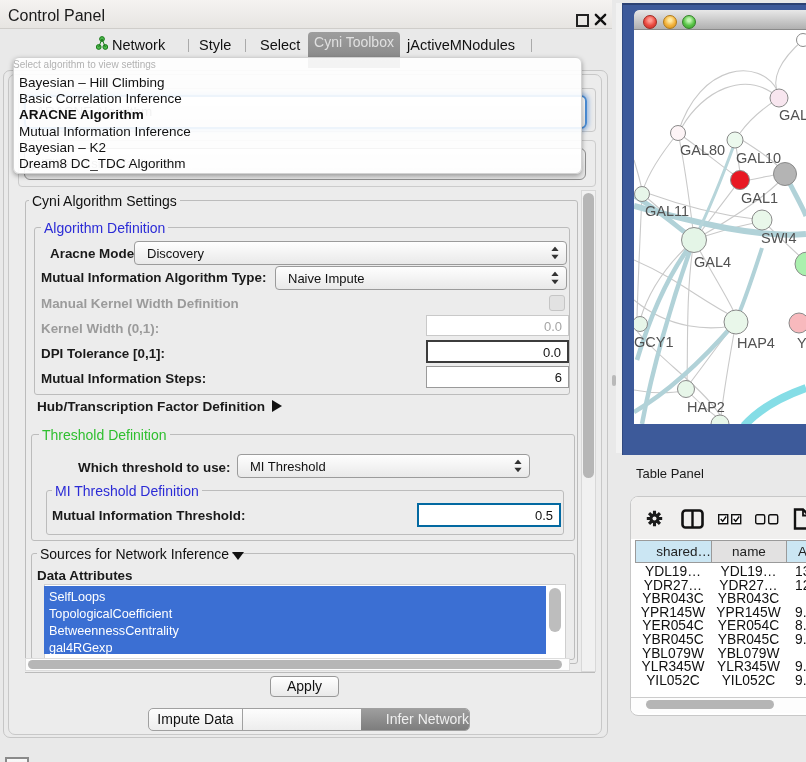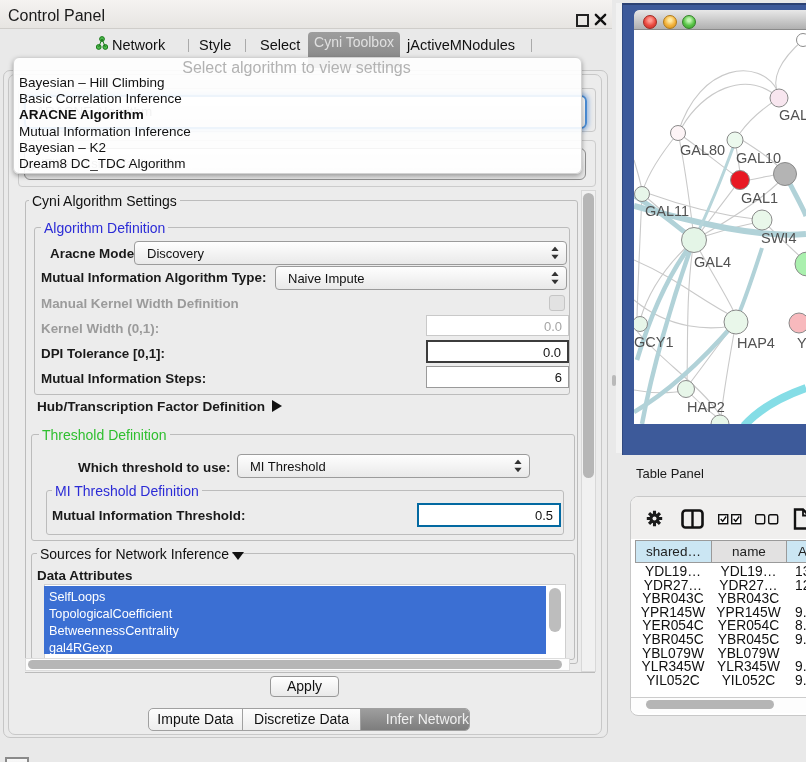--- a/index.html
+++ b/index.html
@@ -42,21 +42,21 @@
 <div class="abs" style="left:407px;top:37px;font-size:14.5px;color:#111">jActiveMNodules</div>
 <div class="abs" style="left:531px;top:39px;width:1px;height:13px;background:#aaa"></div>
 
 <div class="abs" style="left:18px;top:88px;width:576px;height:42px;border:1px solid #c9c9c9;border-radius:4px"></div>
 <div class="abs" style="left:24px;top:95px;width:559px;height:30px;background:linear-gradient(#fdfdfd,#e7e7e7);border:2.5px solid #4a8bd3;border-radius:6px;box-shadow:0 0 4px 2px rgba(80,140,215,.5);font-size:13.5px;color:#777;line-height:30px"><span style="padding-left:10px">ARACNE Algorithm</span></div>
 <div class="abs" style="left:18px;top:140px;width:576px;height:45px;border:1px solid #cccccc;border-radius:4px"></div>
 <div class="abs" style="left:24px;top:148px;width:560px;height:30px;background:linear-gradient(#fbfbfb,#e4e4e4);border:1.5px solid #8f8f8f;border-radius:6px"></div>
 <div class="abs" style="left:27px;top:156px;font-size:13px;color:#8a8a8a">galFiltered.sif default node</div>
 
 <div class="abs" style="left:13px;top:57px;width:567px;height:115px;background:rgba(255,255,255,0.9);border:1px solid #d2d2d2;border-radius:6px;box-shadow:0 2px 5px rgba(0,0,0,0.35);z-index:5"></div>
-<div class="abs" style="left:13px;top:59px;width:567px;text-align:center;font-size:16px;color:#b2b2b2;z-index:6">Select algorithm to view settings</div>
+<div class="abs" style="left:13px;top:59px;width:567px;text-align:left;font-size:10px;color:#b2b2b2;z-index:6">Select algorithm to view settings</div>
 <div class="abs" style="left:19px;top:75px;font-size:13.5px;color:#111;line-height:16.2px;z-index:6">Bayesian – Hill Climbing<br>Basic Correlation Inference<br><span class="b">ARACNE Algorithm</span><br>Mutual Information Inference<br>Bayesian – K2<br>Dream8 DC_TDC Algorithm</div>
 
 <div class="grp" style="left:25px;top:200px;width:551px;height:462px"></div>
 <div class="gt" style="left:29px;top:193px;color:#111">Cyni Algorithm Settings</div>
 
 <div class="grp" style="left:34px;top:227px;width:534px;height:166px"></div>
 <div class="gt" style="left:41px;top:220px;color:#2b2bd6">Algorithm Definition</div>
 
 <div class="lbl" style="left:50px;top:246px">Aracne Mode:</div>
 <div class="combo" style="left:134px;top:241px;width:431px;height:22px">
@@ -127,21 +127,20 @@
 <div class="abs" style="left:28px;top:660px;width:534px;height:9px;background:#b6b6b6;border-radius:5px"></div>
 <div class="abs" style="left:25px;top:672px;width:570px;height:1px;background:#bbb"></div>
 
 <div class="abs" style="left:581px;top:190px;width:15px;height:482px;background:#f1f1f1;border:1px solid #d8d8d8;box-sizing:border-box"></div>
 <div class="abs" style="left:583px;top:193px;width:11px;height:285px;background:#b6b6b6;border-radius:6px"></div>
 
 <div class="abs" style="left:270px;top:676px;width:67px;height:19px;background:linear-gradient(#ffffff,#e9e9e9);border:1px solid #989898;border-radius:4px;text-align:center;line-height:19px;font-size:14px;color:#111">Apply</div>
 
 <div class="abs" style="left:148px;top:708px;width:320px;height:21px;border:1px solid #a0a0a0;border-radius:5px;overflow:hidden;background:linear-gradient(#fdfdfd,#ededed)">
  <div class="abs" style="left:0;top:0;width:93px;height:21px;border-right:1px solid #a0a0a0;text-align:center;line-height:21px;font-size:14px;color:#111">Impute Data</div>
- <div class="abs" style="left:94px;top:0;width:117px;height:21px;border-right:1px solid #a0a0a0;text-align:center;line-height:21px;font-size:14px;color:#111">Discretize Data</div>
  <div class="abs" style="left:212px;top:0;width:108px;height:21px;background:linear-gradient(#9e9e9e,#7d7d7d);text-align:right;line-height:21px;font-size:14px;color:#efefef">Infer Network</div>
 </div>
 
 <div class="abs" style="left:5px;top:757px;width:20px;height:12px;background:linear-gradient(#fafafa,#e8e8e8);border:2px solid #8a8a8a"></div>
 
 <div class="abs" style="left:612px;top:375px;width:4px;height:11px;background:#b9b9b9;border-radius:2px"></div>
 <div class="abs" style="left:616px;top:3px;width:6px;height:450px;background:#f2f2f2"></div>
 <div class="abs" style="left:622px;top:3px;width:184px;height:450px;background:#3d5a9a;border-top:2px solid #2c4274;border-left:1px solid #31497e"></div>
 
 <div class="abs" style="left:634px;top:10px;width:172px;height:414px;border-radius:5px 0 0 0;overflow:hidden">
@@ -253,21 +252,21 @@
  <svg class="abs" style="left:124px;top:17px" width="24" height="11" viewBox="0 0 24 11">
   <rect x="0.7" y="0.7" width="9" height="9" rx="1.5" fill="none" stroke="#111" stroke-width="1.4"></rect>
   <rect x="13.7" y="0.7" width="9" height="9" rx="1.5" fill="none" stroke="#111" stroke-width="1.4"></rect>
  </svg>
 
  <svg class="abs" style="left:162px;top:11px" width="18" height="22" viewBox="0 0 18 22">
       <path d="M2 1.5 H10 L16 7.5 V20.5 H2 Z" fill="none" stroke="#111" stroke-width="2.4"></path>
       <path d="M10 1.5 V7.5 H16" fill="none" stroke="#111" stroke-width="1.8"></path>
     </svg>
 
- <div class="abs" style="left:4px;top:43px;width:76px;height:23px;background:#cbe6f3;border:1px solid #9a9a9a;border-right:none;box-sizing:border-box;text-align:center;line-height:22px;font-size:13.5px;color:#222">shared…</div>
+ <div class="abs" style="left:4px;top:43px;width:76px;height:23px;background:#cbe6f3;border:1px solid #9a9a9a;border-right:none;box-sizing:border-box;text-align:right;line-height:22px;font-size:13.5px;color:#222">shared…</div>
  <div class="abs" style="left:80px;top:43px;width:75px;height:23px;background:#e2e1e1;border:1px solid #9a9a9a;border-right:none;box-sizing:border-box;text-align:center;line-height:22px;font-size:13.5px;color:#222">name</div>
  <div class="abs" style="left:155px;top:43px;width:28px;height:23px;background:#cbe6f3;border:1px solid #9a9a9a;box-sizing:border-box;font-size:13.5px;color:#222;line-height:22px;padding-left:11px">A</div>
 
  <div class="abs" style="left:4px;top:68px;width:76px;text-align:center;font-size:13.8px;color:#111;line-height:13.6px">YDL19…<br>YDR27…<br>YBR043C<br>YPR145W<br>YER054C<br>YBR045C<br>YBL079W<br>YLR345W<br>YIL052C</div>
  <div class="abs" style="left:80px;top:68px;width:75px;text-align:center;font-size:13.8px;color:#111;line-height:13.6px">YDL19…<br>YDR27…<br>YBR043C<br>YPR145W<br>YER054C<br>YBR045C<br>YBL079W<br>YLR345W<br>YIL052C</div>
  <div class="abs" style="left:164px;top:68px;width:30px;font-size:13.8px;color:#111;line-height:13.6px">13<br>12<br>&nbsp;<br>9.<br>8.<br>9.<br>&nbsp;<br>9.<br>9.</div>
 
  <div class="abs" style="left:0;top:200px;width:180px;height:15px;background:#fdfdfd;border-top:1px solid #ccc"></div>
  <div class="abs" style="left:15px;top:203px;width:128px;height:9px;background:#b5b5b5;border-radius:5px"></div>
 </div>

